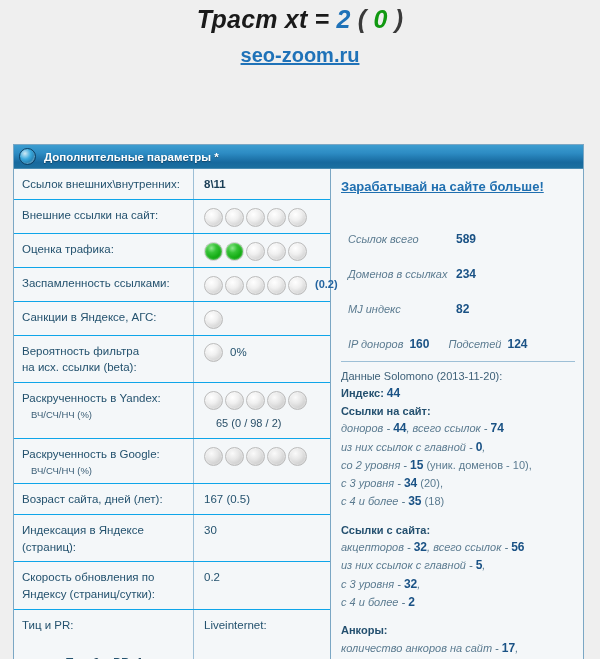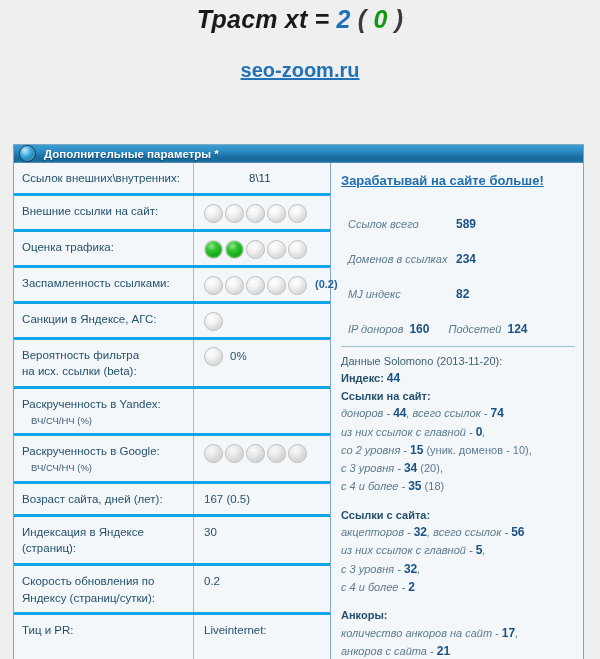--- a/index.html
+++ b/index.html
@@ -25,40 +25,40 @@
     font-weight: bold;
     color: #1a1a1a;
     letter-spacing: 0.2px;
     line-height: 1.1;
   }
   #trust-title .val-blue { color: #1f72b8; font-style: italic; }
   #trust-title .paren { color: #3a3a3a; font-style: italic; }
   #trust-title .val-green { color: #119911; font-style: italic; }
   #site-link {
     display: inline-block;
-    margin-top: 25px;
+    margin-top: 10px;
     font-size: 20px;
     font-weight: bold;
     color: #1f72b8;
     text-decoration: underline;
     cursor: pointer;
   }
 
   
   #panel {
     position: absolute;
     left: 13px;
     top: 144px;
     width: 571px;
     border: 1px solid #7ba7c4;
     background: #f4f7f9;
     box-sizing: border-box;
   }
   #panel-header {
-    height: 18px;
+    height: 24px;
     background: linear-gradient(to bottom, #3d9dd0 0%, #2d8cc4 35%, #17699e 75%, #1b6f9f 100%);
     border-bottom: 1px solid #4a8cb3;
     display: flex;
     align-items: center;
     padding-left: 5px;
     box-sizing: border-box;
   }
   #panel-header .hdr-icon {
     width: 15px;
     height: 15px;
@@ -85,21 +85,21 @@
 
   
   #left-table {
     width: 317px;
     flex: none;
     box-sizing: border-box;
     border-right: 1px solid #7ba7c4;
   }
   .prow {
     display: flex;
-    border-bottom: 3px solid #0ea5e9;
+    border-bottom: 1px solid #0ea5e9;
     box-sizing: border-box;
     min-height: 30px;
   }
   .prow:last-child { border-bottom: none; }
   .pcell-label {
     width: 180px;
     flex: none;
     box-sizing: border-box;
     padding: 7px 6px 6px 8px;
     font-size: 11.5px;
@@ -115,21 +115,21 @@
     color: #24526e;
     line-height: 1.45;
   }
   .pcell-label .sub {
     display: block;
     font-size: 9.5px;
     color: #3c5f77;
     padding-left: 9px;
     padding-top: 1px;
   }
-  .val-strong { font-weight: normal; color: #1a3e56; margin-left: 45px; }
+  .val-strong { font-weight: bold; color: #1a3e56; }
   .paren-note { color: #2364a0; font-weight: bold; font-size: 11px; margin-left: 6px; }
 
   
   .dots {
     display: flex;
     align-items: center;
     gap: 2px;
     padding-top: 1px;
   }
   .dot {
@@ -166,21 +166,21 @@
     font-size: 11px;
     color: #3d6078;
     line-height: 1.52;
   }
   #earn-link {
     display: block;
     font-size: 13px;
     font-weight: bold;
     color: #1f6fb0;
     text-decoration: underline;
-    margin-bottom: 7px;
+    margin-bottom: 16px;
     cursor: pointer;
   }
   .rc-plain { color: #5b7b90; }
   .mj-table { margin-top: 1px; }
   .mj-row { display: flex; align-items: baseline; }
   .mj-key {
     font-style: italic;
     color: #5b7b90;
     padding-left: 7px;
     margin-top: 18px;
@@ -288,20 +288,30 @@
             <span class="pct-label">0%</span>
           </div>
         </div>
       </div>
 
       <div class="prow">
         <div class="pcell-label">
           <span>Раскрученность в Yandex:</span>
           <span class="sub">ВЧ/СЧ/НЧ (%)</span>
         </div>
+        <div class="pcell-value">
+          <div class="dots">
+            <span class="dot"></span>
+            <span class="dot"></span>
+            <span class="dot"></span>
+            <span class="dot dim"></span>
+            <span class="dot dim"></span>
+          </div>
+          <div class="dots-caption">65 (0 / 98 / 2)</div>
+        </div>
       </div>
 
       <div class="prow">
         <div class="pcell-label">
           <span>Раскрученность в Google:</span>
           <span class="sub">ВЧ/СЧ/НЧ (%)</span>
         </div>
         <div class="pcell-value">
           <div class="dots">
             <span class="dot dim"></span>

